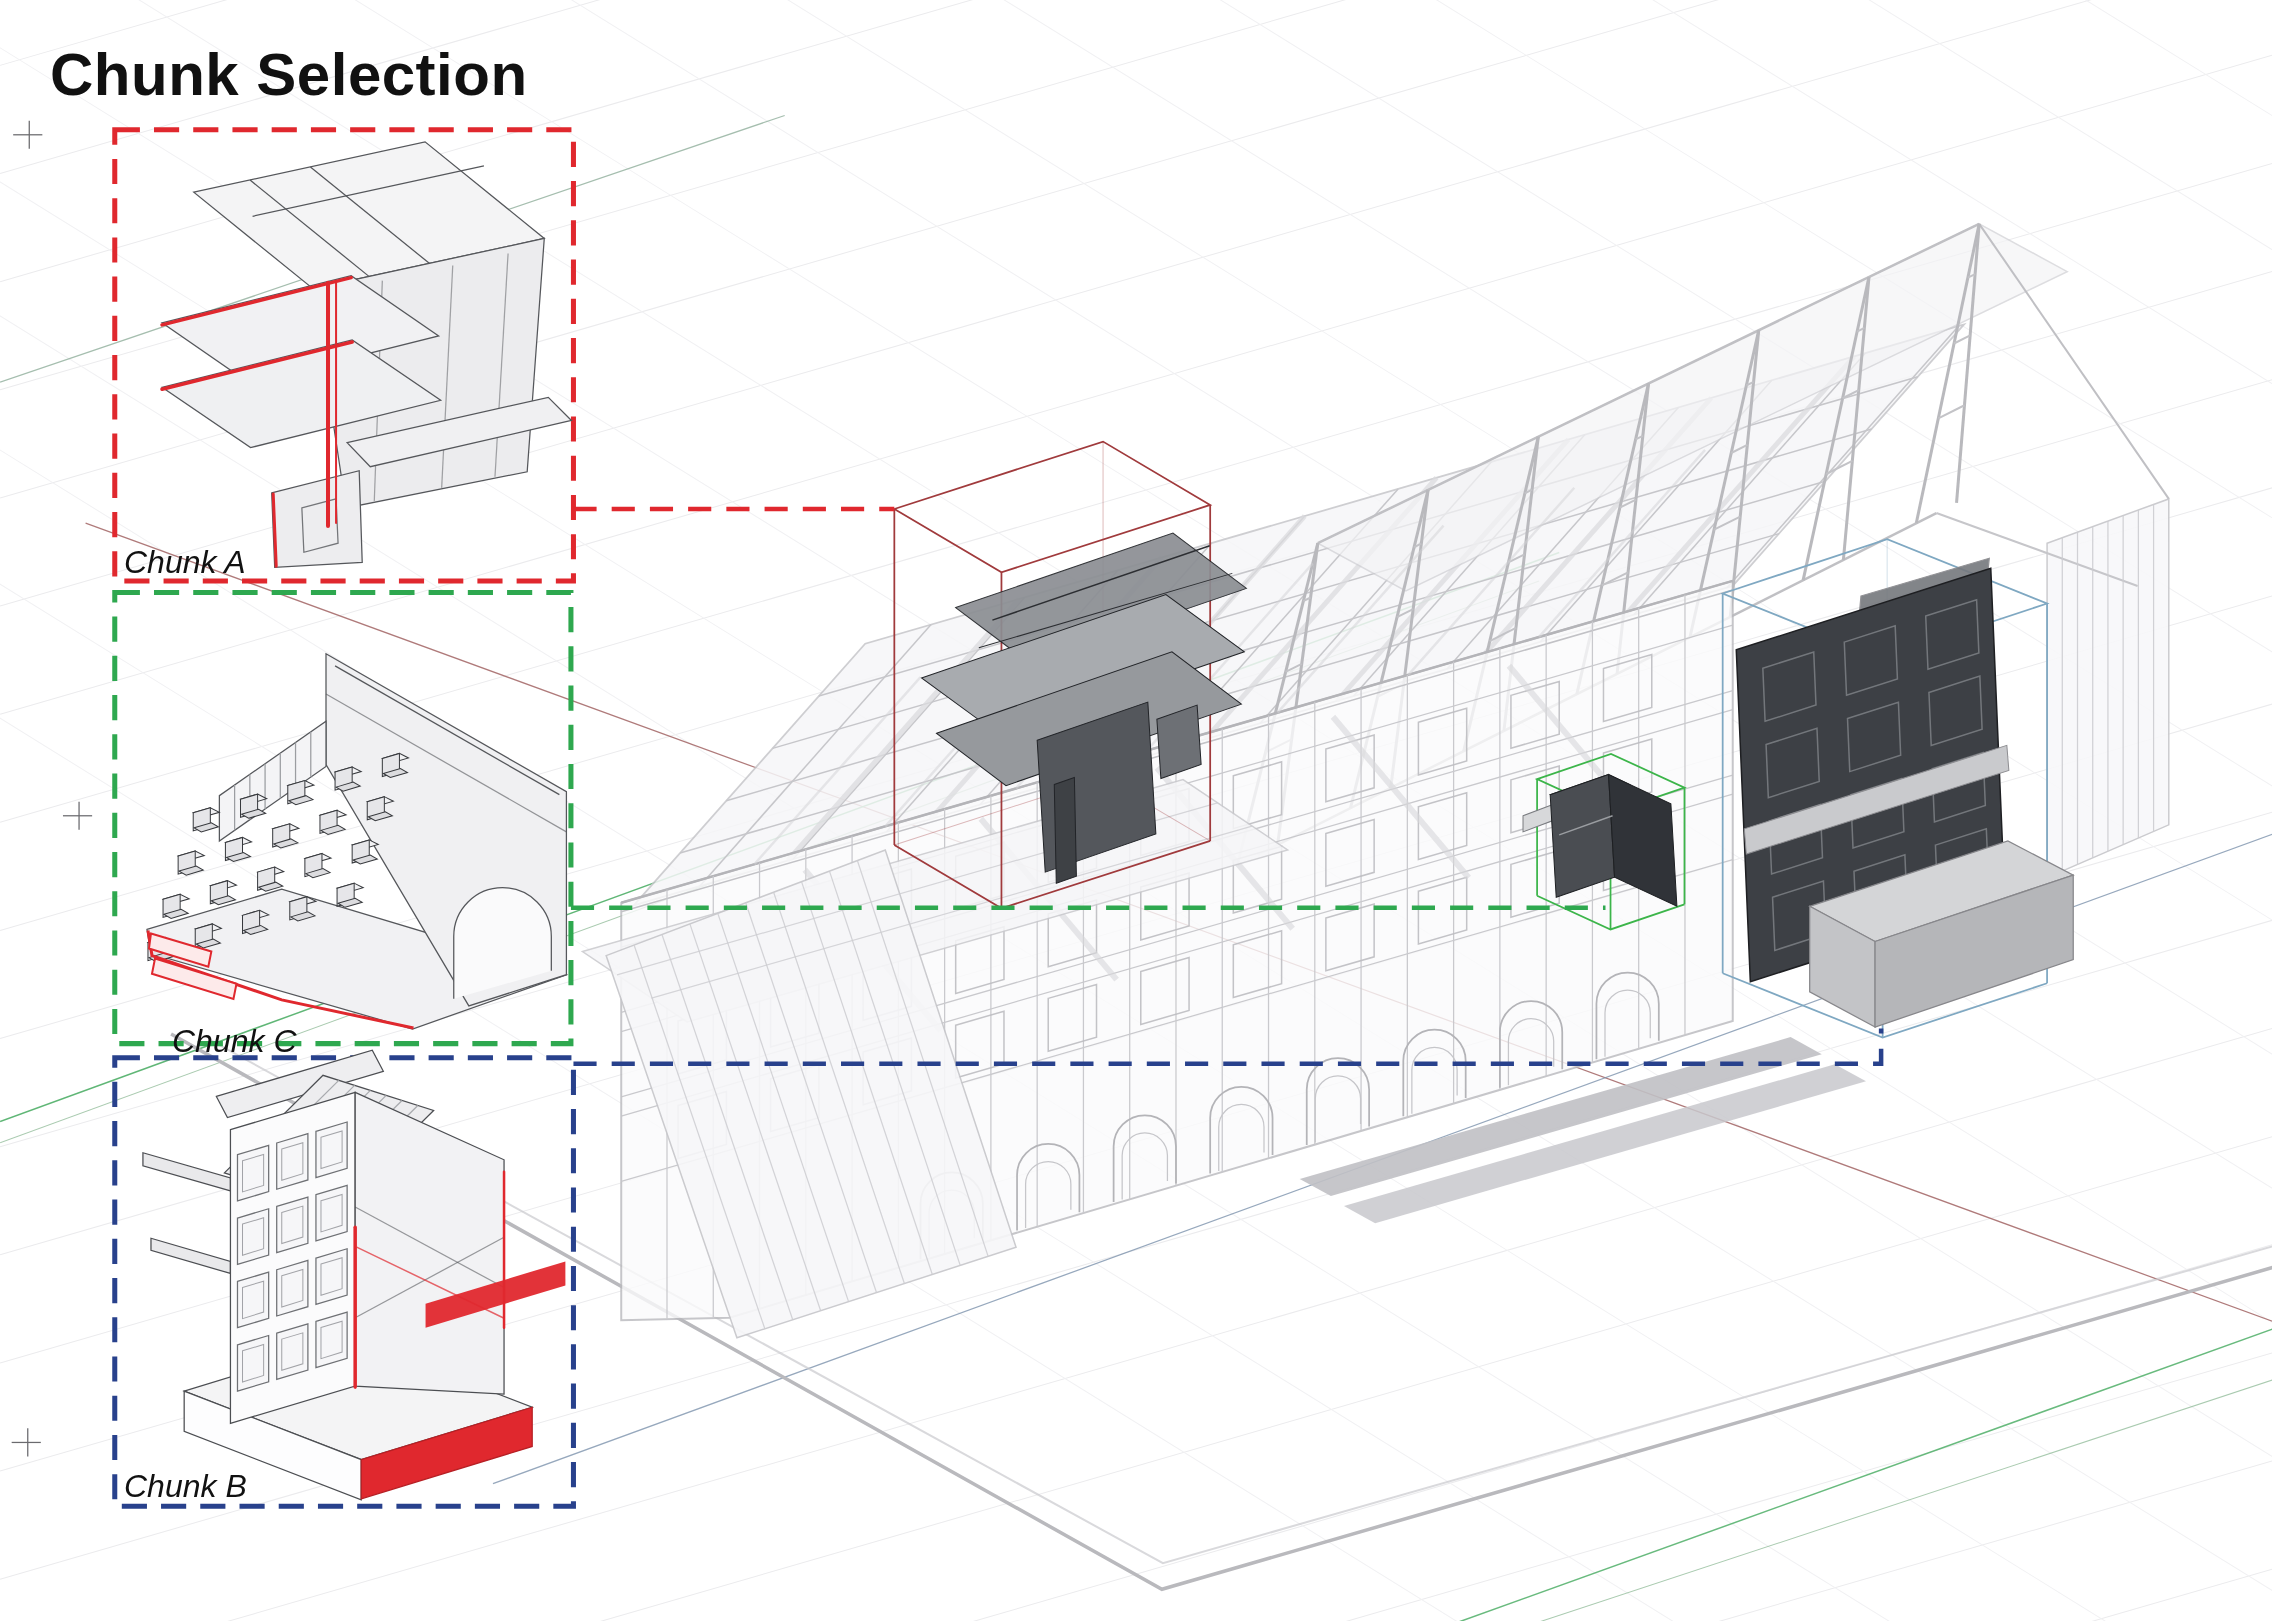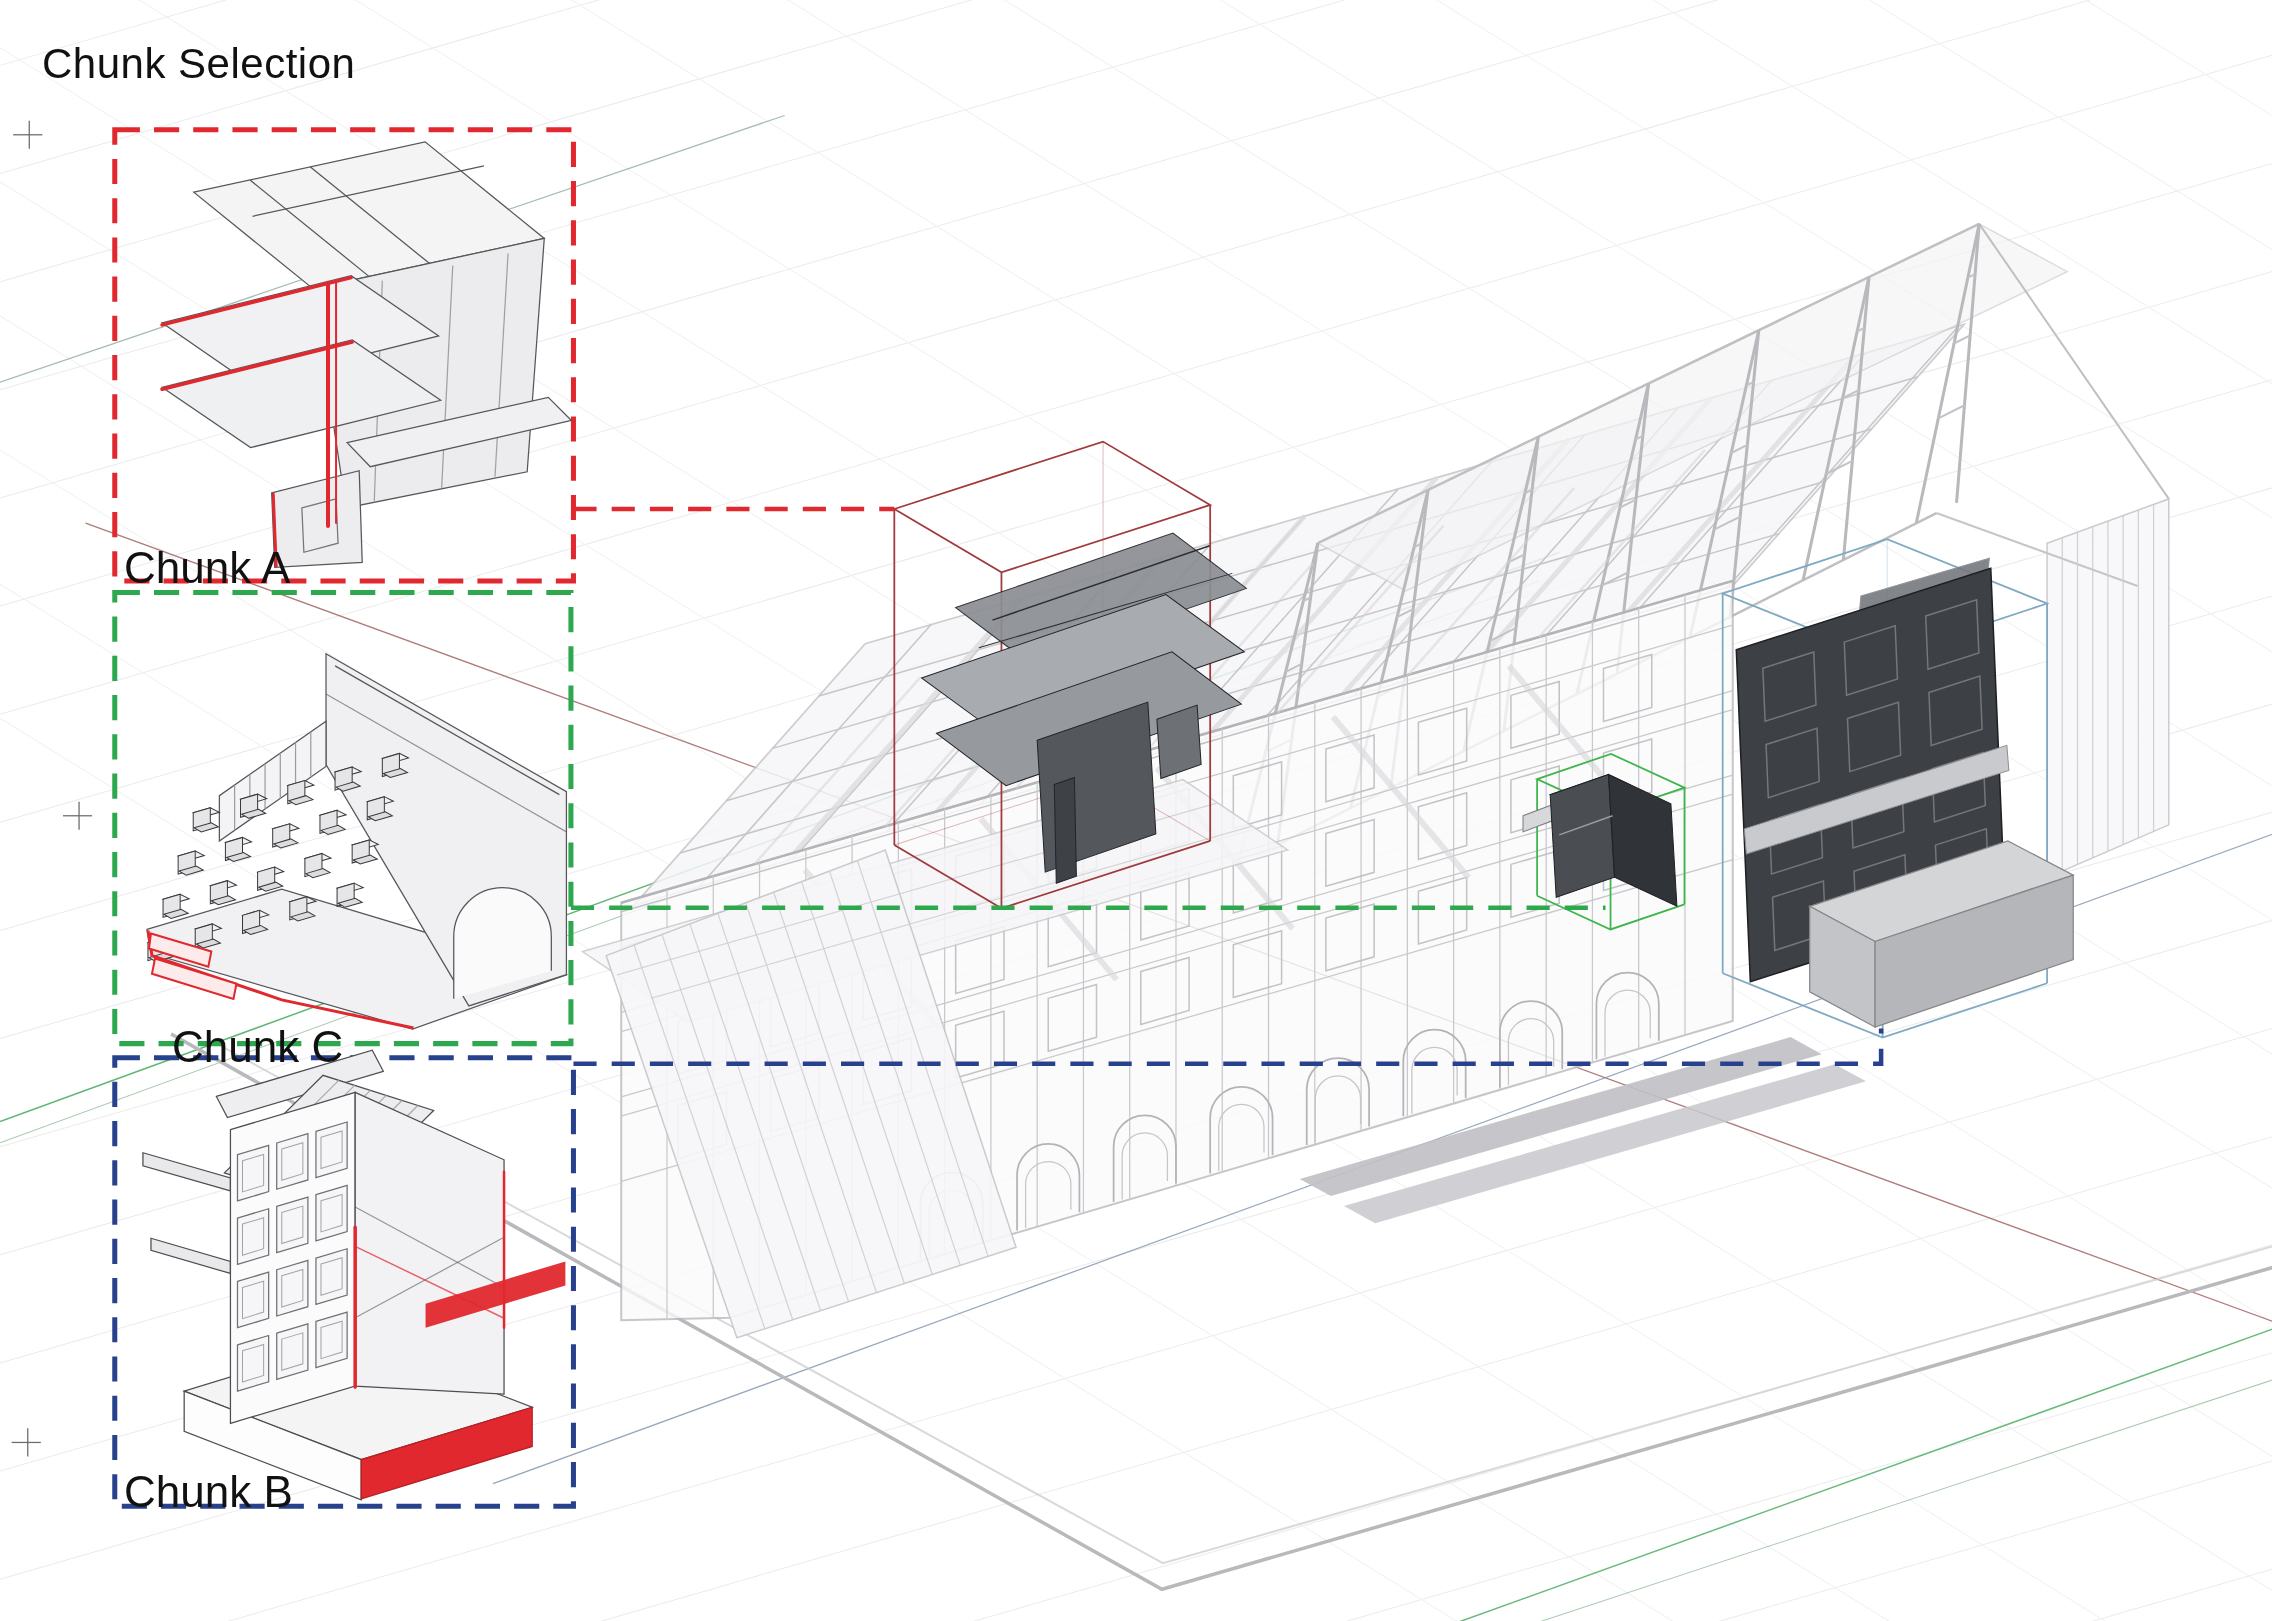--- a/index.html
+++ b/index.html
@@ -1,21 +1,21 @@
 <!DOCTYPE html>
 <html style="--red: #e0282e; --green: #2ea84f; --navy: #28418c; --cube-red: #a03a3c; --cube-green: #3cb54a; --cube-blue: #7fa8c2; --ink: #111111; --wireframe: #c6c6ca; --chunk-dark: #3d4045; --cut-red: #e0282e;font-size:8px"><head>
 <meta charset="utf-8">
 <style>
   html,body{margin:0;padding:0;background:#ffffff;}
   .stage{position:relative;width:2273px;height:1622px;overflow:hidden;
          font-family:"Liberation Sans",sans-serif;background:#ffffff;}
   .stage svg{position:absolute;left:0;top:0;}
-  .title{position:absolute;left:42px;top:40px;font-size:42px;font-weight:normal;
+  .title{position:absolute;left:50px;top:40px;font-size:60px;font-weight:bold;
          color:var(--ink);letter-spacing:0.5px;white-space:nowrap;}
-  .chunk-label{position:absolute;font-size:44px;line-height:1;color:var(--ink);white-space:nowrap;}
+  .chunk-label{position:absolute;font-size:32px;line-height:1;color:var(--ink);white-space:nowrap;font-style:italic;}
   #labelA{left:124px;top:546px;}
   #labelC{left:124px;top:1025px;margin-left:48px;}
   #labelB{left:124px;top:1470px;}
   .frame{fill:none;stroke-width:10;stroke-dasharray:50 28;}
   .connector{fill:none;stroke-width:9;stroke-dasharray:46 30;}
   .bbox{fill:none;stroke-width:3.5;}
 </style>
 </head>
 <body>
 

